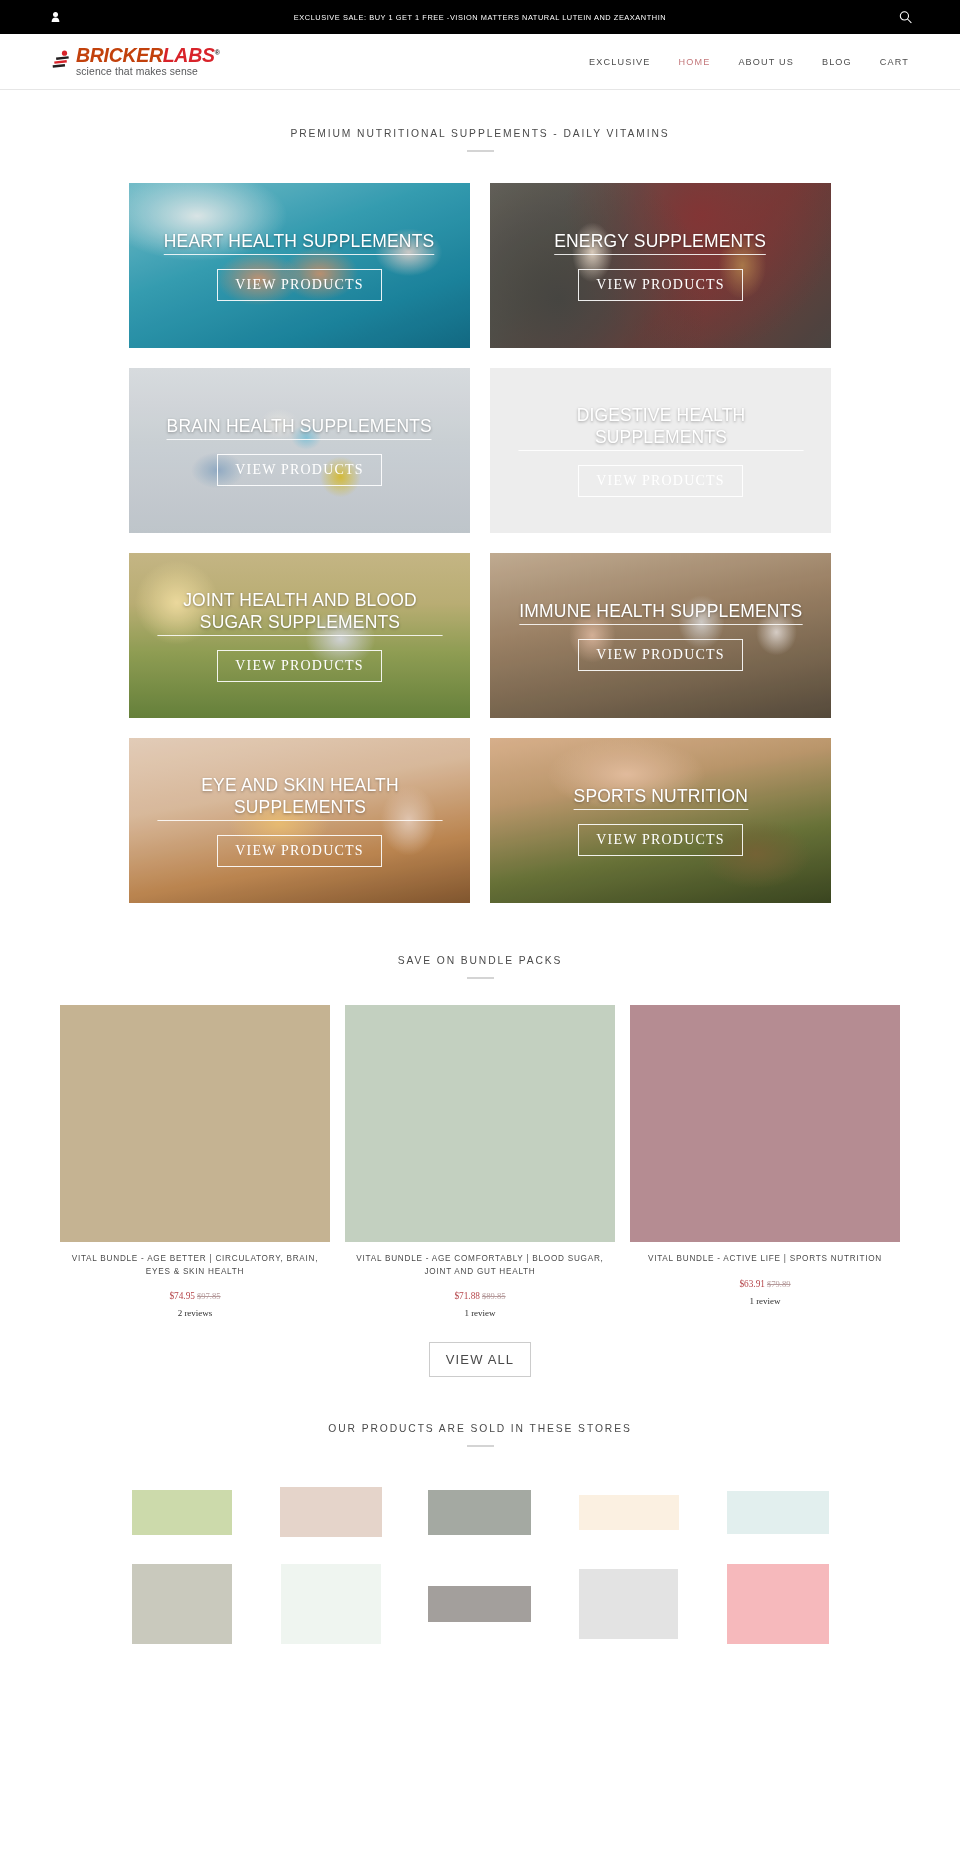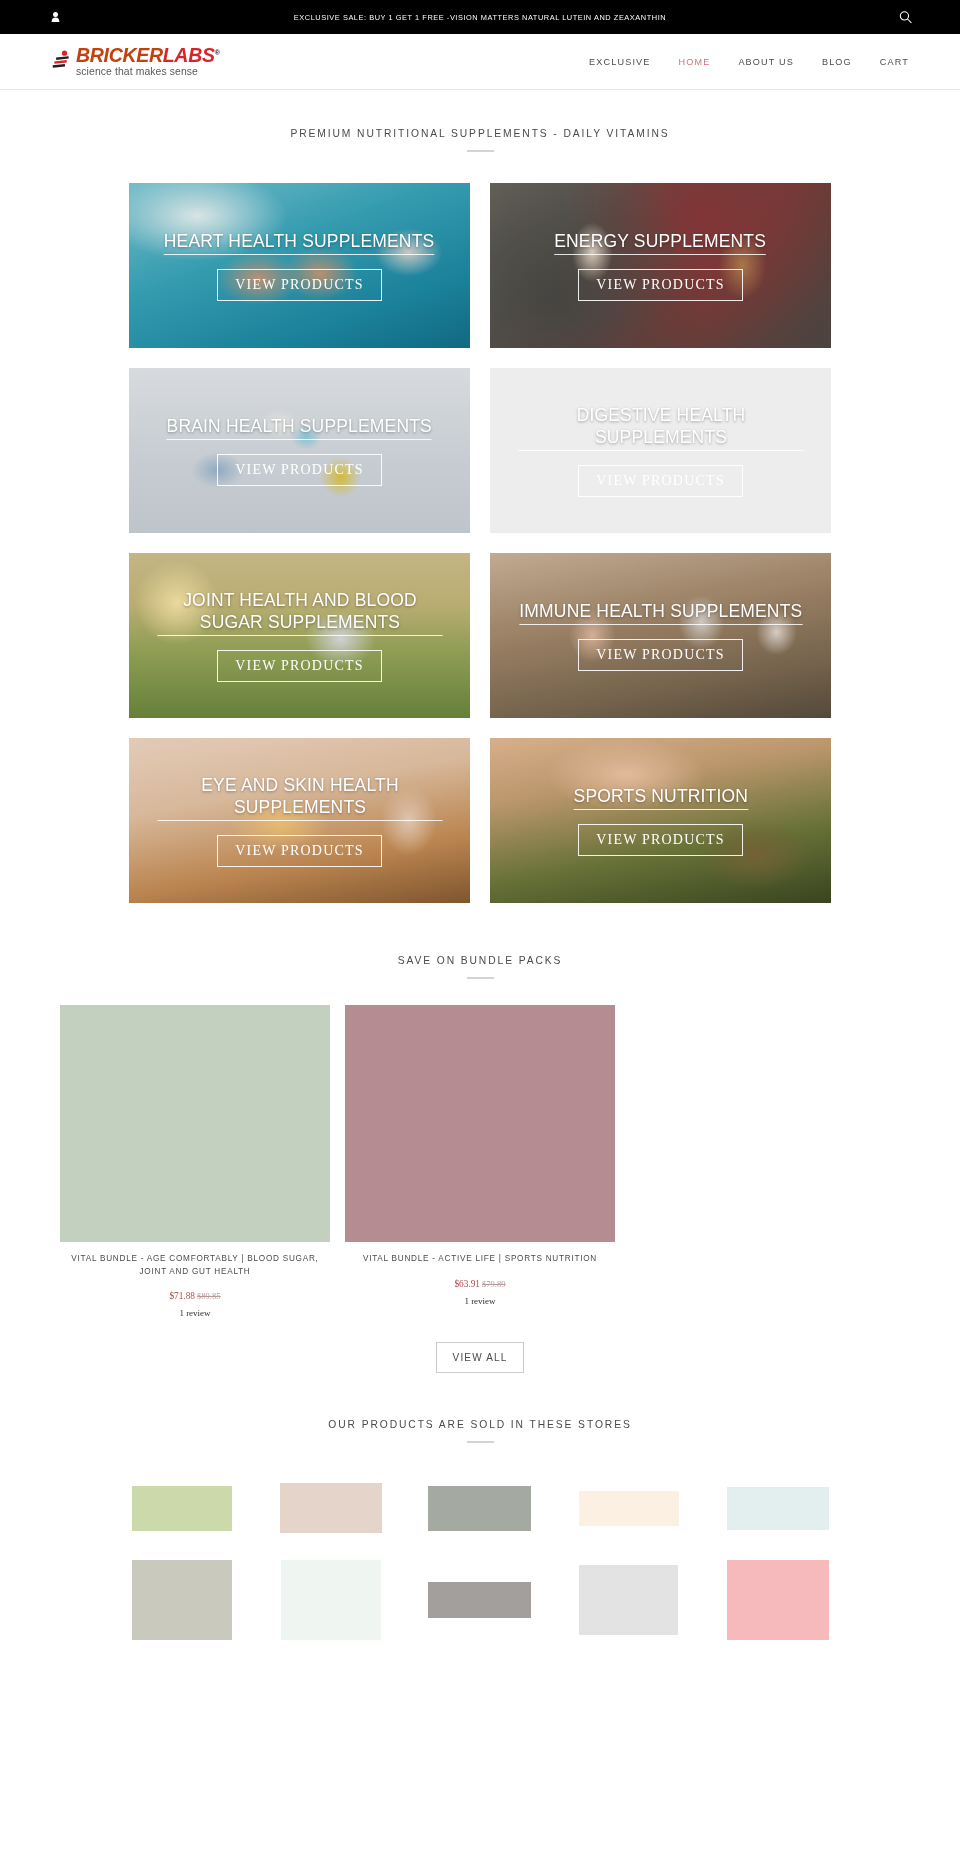--- a/index.html
+++ b/index.html
@@ -262,21 +262,21 @@
     text-align: center;
     font-size: 9px;
     color: #2e2e2e;
     font-family: "Liberation Serif", serif;
   }
   .viewall-wrap { display: flex; justify-content: center; margin-top: 24px; }
   .viewall-btn {
     border: 1px solid #cccccc;
     background: #ffffff;
     color: #4a4a4a;
-    font-size: 10px;
+    font-size: 13px;
     letter-spacing: 1.15px;
     padding: 9px 16px;
     cursor: pointer;
     font-family: "Liberation Sans", sans-serif;
   }
 
   
   .stores-section { padding-top: 46px; }
   .stores-grid {
     width: 720px;
@@ -413,20 +413,26 @@
       </div>
     </div>
 </section>
 
 <section class="section" style="padding-top:52px;">
   <h2 class="sec-title">SAVE ON BUNDLE PACKS</h2>
   <div class="sec-rule"></div>
 
   <div class="bundles" id="bundle-grid">
       <div class="bundle">
+        <div class="bundle-img" style="background:#c5b392;"></div>
+        <div class="bundle-name">VITAL BUNDLE - AGE BETTER | CIRCULATORY, BRAIN, EYES &amp; SKIN HEALTH</div>
+        <div class="bundle-price"><span class="price-sale">$74.95</span><span class="price-old">$97.85</span></div>
+        <div class="bundle-reviews">2 reviews</div>
+      </div>
+      <div class="bundle">
         <div class="bundle-img" style="background:#c3d0c0;"></div>
         <div class="bundle-name">VITAL BUNDLE - AGE COMFORTABLY | BLOOD SUGAR, JOINT AND GUT HEALTH</div>
         <div class="bundle-price"><span class="price-sale">$71.88</span><span class="price-old">$89.85</span></div>
         <div class="bundle-reviews">1 review</div>
       </div>
       <div class="bundle">
         <div class="bundle-img" style="background:#b58c92;"></div>
         <div class="bundle-name">VITAL BUNDLE - ACTIVE LIFE | SPORTS NUTRITION</div>
         <div class="bundle-price"><span class="price-sale">$63.91</span><span class="price-old">$79.89</span></div>
         <div class="bundle-reviews">1 review</div>

